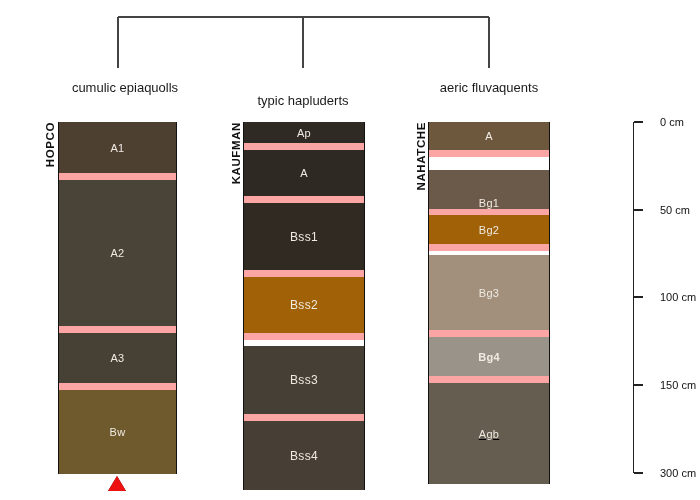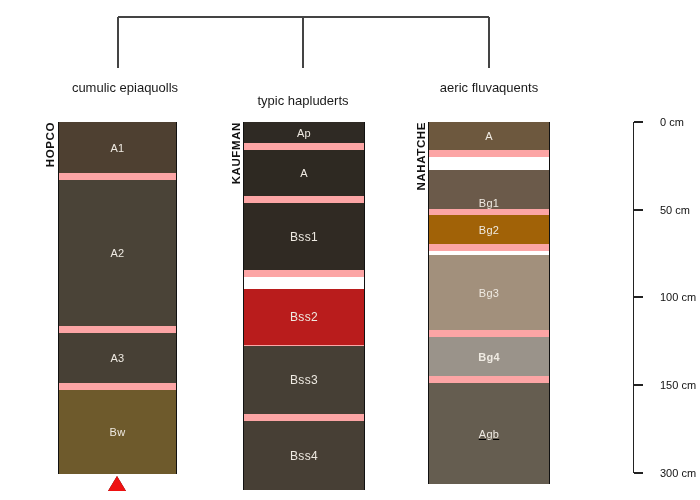--- a/index.html
+++ b/index.html
@@ -127,21 +127,21 @@
       <div class="profile" style="left: 243px; top: 122px; width: 122px; height: 368px;">
         <div class="horizon" style="top: -1px; height: 28px; background: rgb(47, 42, 36);">
           <span class="horizon-label big">Ap</span>
         </div>
         <div class="horizon" style="top: 27px; height: 53px; background: rgb(46, 41, 34);">
           <span class="horizon-label big">A</span>
         </div>
         <div class="horizon" style="top: 80px; height: 74px; background: rgb(48, 42, 35);">
           <span class="horizon-label">Bss1</span>
         </div>
-        <div class="horizon" style="top: 166px; height: 63px; background: #b91c1c;">
+        <div class="horizon" style="top: 154px; height: 63px; background: #a16207;">
           <span class="horizon-label">Bss2</span>
         </div>
         <div class="horizon" style="top: 223px; height: 75px; background: rgb(70, 63, 53);">
           <span class="horizon-label">Bss3</span>
         </div>
         <div class="horizon" style="top: 298px; height: 69px; background: rgb(71, 63, 53); border-bottom: none;">
           <span class="horizon-label">Bss4</span>
         </div>
       </div>
       <div class="series-name" style="left: 415px; top: 122px;">NAHATCHE</div>

